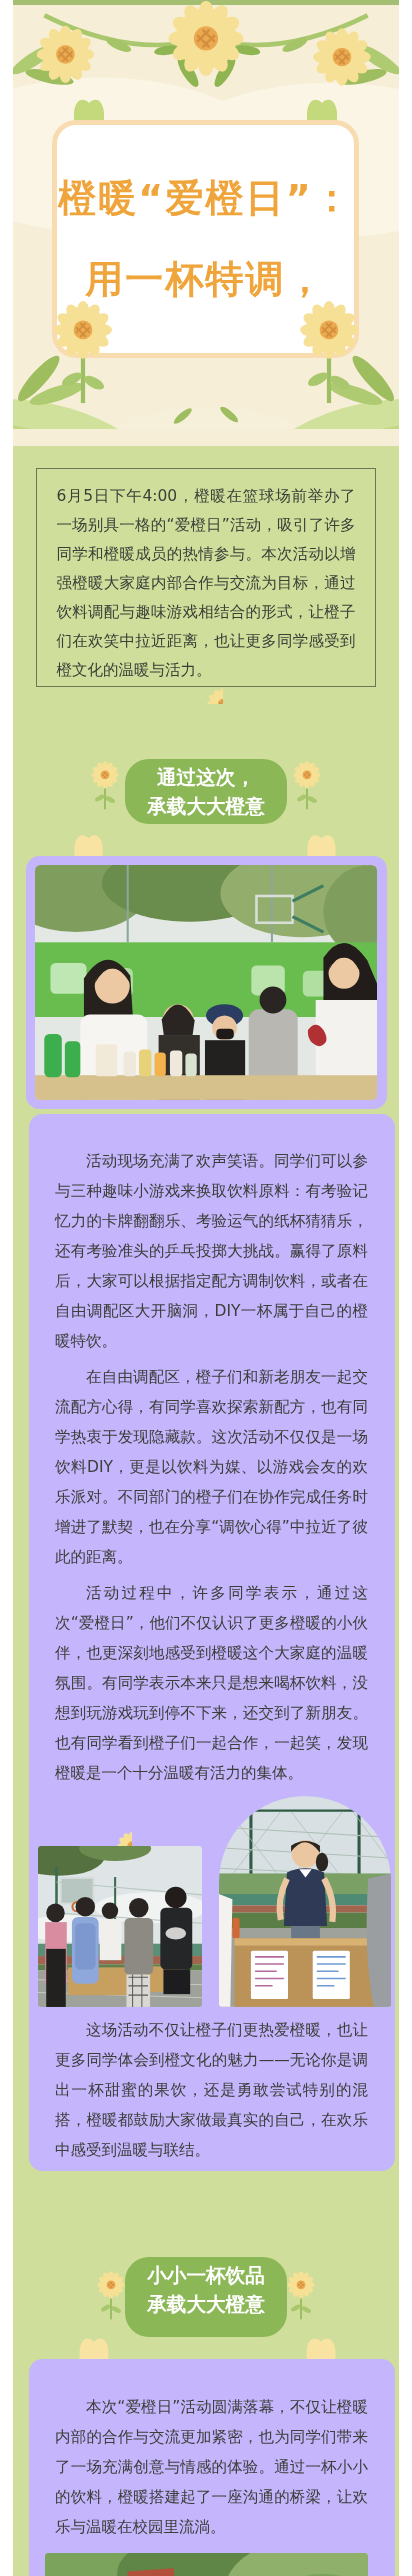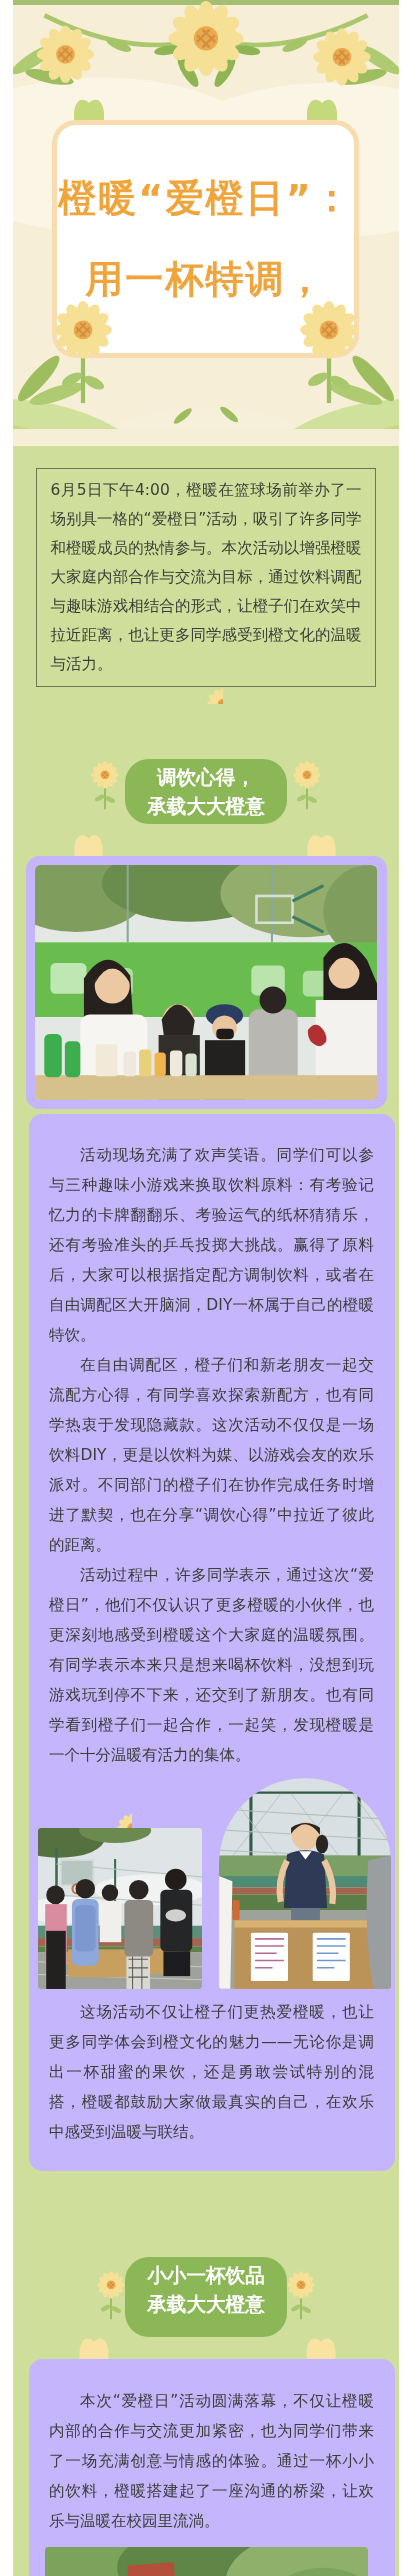--- a/index.html
+++ b/index.html
@@ -8,21 +8,21 @@
   .abs{position:absolute;}
   
   .header{left:13px;top:0;width:386px;height:446px;background:#f7eed8;overflow:hidden;}
   .topstrip{left:0;top:0;width:386px;height:4.6px;background:#a4bf72;}
   .title-card{left:39px;top:120px;width:307px;height:238px;background:#ffffff;
               border:5.2px solid #f8dcb0;border-radius:24px;box-sizing:border-box;
               display:flex;flex-direction:column;justify-content:center;align-items:center;gap:30px;}
   .title-line{font-size:38px;font-weight:900;color:#efa53b;letter-spacing:2.1px;white-space:nowrap;}
   
   .green{left:13px;top:446px;width:386px;height:2499px;background:#cfdf9b;}
-  .para{font-size:15.5px;line-height:30px;color:#3c3e38;text-align:justify;margin:0;}
+  .para{font-size:15.5px;line-height:30px;color:#3c3e38;text-align:justify;margin:6px;}
   .indent{text-indent:2em;}
   .intro-box{left:23px;top:22px;width:340px;height:219px;border:1px solid #6b7657;
              box-sizing:border-box;padding:7.2px 13.4px;}
   .badge{width:162px;background:#8bb756;border-radius:24px;color:#ffffff;text-align:center;
          font-weight:700;font-size:19.6px;line-height:29px;padding:4.1px 0 5.2px;box-sizing:border-box;}
   .card{background:#c4b5fd;border-radius:13.4px;box-sizing:border-box;z-index:2;}
   .photo{display:block;border-radius:5.2px;}
   svg{display:block;}
 </style>
 </head>
@@ -137,21 +137,21 @@
       <use href="#sf"></use>
     </svg>
 
     <svg class="abs" style="left:76px;top:315px" width="32" height="54" viewBox="-40 -34 80 134">
       <use href="#sfs" x="-40" y="-34" width="80" height="134"></use>
     </svg>
     <svg class="abs" style="left:278px;top:315px" width="32" height="54" viewBox="-40 -34 80 134">
       <use href="#sfs" x="-40" y="-34" width="80" height="134"></use>
     </svg>
     <div class="abs badge" style="left:112px;top:313px;height:65px;">
-      <div>调饮心得，</div>
+      <div>通过这次，</div>
       <div>承载大大橙意</div>
     </div>
 
     <svg class="abs" style="left:59px;top:384px;z-index:1" width="33" height="45" viewBox="0 0 66 90">
       <use href="#heartclip" fill="#f8e3a3"></use>
     </svg>
     <svg class="abs" style="left:292px;top:384px;z-index:1" width="33" height="45" viewBox="0 0 66 90">
       <use href="#heartclip" fill="#f8e3a3"></use>
     </svg>
     <div class="abs card" style="left:13px;top:410px;width:361px;height:253px;padding:9.3px;">

